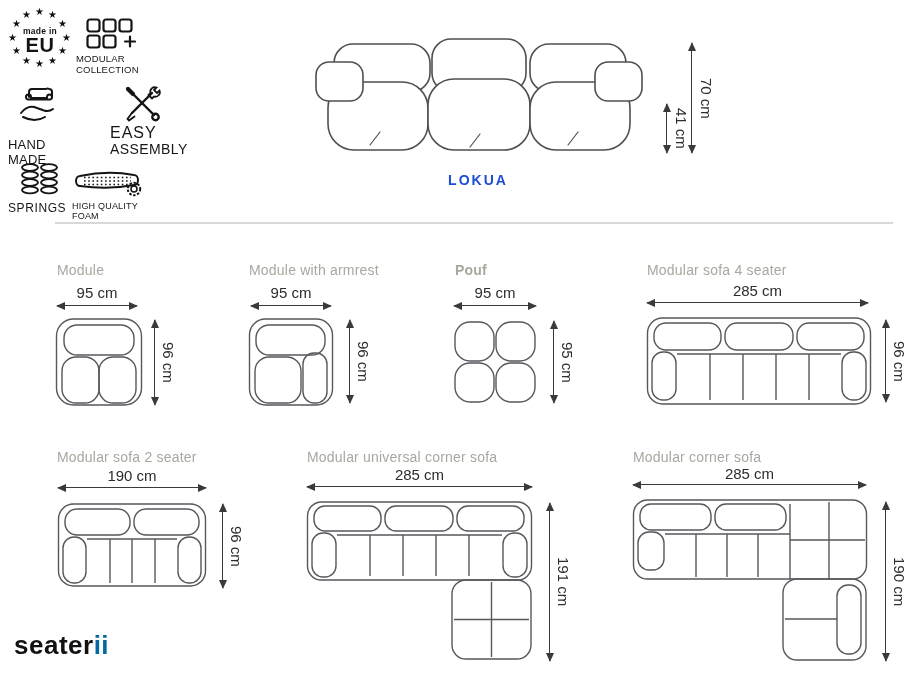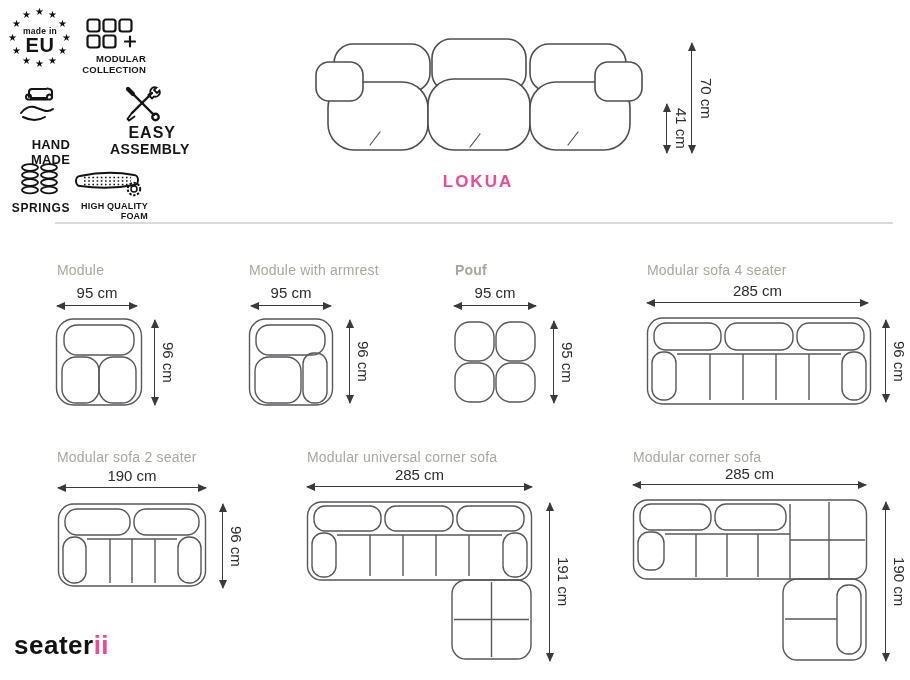--- a/index.html
+++ b/index.html
@@ -1,25 +1,25 @@
 <!DOCTYPE html>
 <html><head>
 <meta charset="utf-8">
 <style>
   html,body{margin:0;padding:0;background:#fff;}
   #page{position:relative;width:910px;height:680px;background:#ffffff;overflow:hidden;
         font-family:"Liberation Sans",sans-serif;color:#141414;}
   .abs{position:absolute;}
   
-  .badge-label{font-weight:700;color:#161616;text-align:right;line-height:1.12;letter-spacing:.2px;}
+  .badge-label{font-weight:400;color:#161616;text-align:left;line-height:1.12;letter-spacing:.2px;}
   .eu-star{position:absolute;font-size:10px;line-height:10px;color:#111;}
   .eu-small{font-size:8.5px;font-weight:700;letter-spacing:.3px;}
   .eu-big{font-size:20px;font-weight:800;letter-spacing:.5px;margin-top:-2px;}
   
-  .hero-title{font-size:17px;font-weight:700;letter-spacing:2px;color:#ec4899;text-align:center;}
+  .hero-title{font-size:14px;font-weight:700;letter-spacing:2px;color:#1d4ed8;text-align:center;}
   
   .cell-label{font-size:14px;color:#a8a8a0;letter-spacing:.2px;white-space:nowrap;}
   .dim-h{font-size:15px;color:#2c2c2f;text-align:center;white-space:nowrap;}
   .dim-v{writing-mode:vertical-rl;font-size:15px;color:#2c2c2f;display:flex;
          align-items:center;justify-content:center;white-space:nowrap;}
   
   .h-arrow{position:absolute;height:1px;background:#3a3a3e;}
   .h-arrow::before,.h-arrow::after{content:'';position:absolute;top:-3.5px;width:0;height:0;
      border-top:4px solid transparent;border-bottom:4px solid transparent;}
   .h-arrow::before{left:-1px;border-right:9px solid #3a3a3e;}
@@ -27,21 +27,21 @@
   .v-arrow{position:absolute;width:1px;background:#3a3a3e;}
   .v-arrow::before,.v-arrow::after{content:'';position:absolute;left:-3.5px;width:0;height:0;
      border-left:4px solid transparent;border-right:4px solid transparent;}
   .v-arrow::before{top:-1px;border-bottom:9px solid #3a3a3e;}
   .v-arrow::after{bottom:-1px;border-top:9px solid #3a3a3e;}
   
   .draw{stroke:#57575c;fill:none;stroke-width:1.4;}
   .divider{position:absolute;height:2px;background:#d9d9d9;}
   
   .logo{font-size:26px;font-weight:700;letter-spacing:.5px;color:#121212;}
-  .logo .suffix{color:#ec4899;}
+  .logo .suffix{color:#0369a1;}
 </style>
 </head>
 <body>
 
 <div id="page">
 
   <div class="abs" style="left:0;top:0;width:170px;height:225px;">
 
     <div class="abs" style="left:8px;top:8px;width:64px;height:64px;">
       <span class="eu-star" style="left:27px;top:-1px;">★</span>

